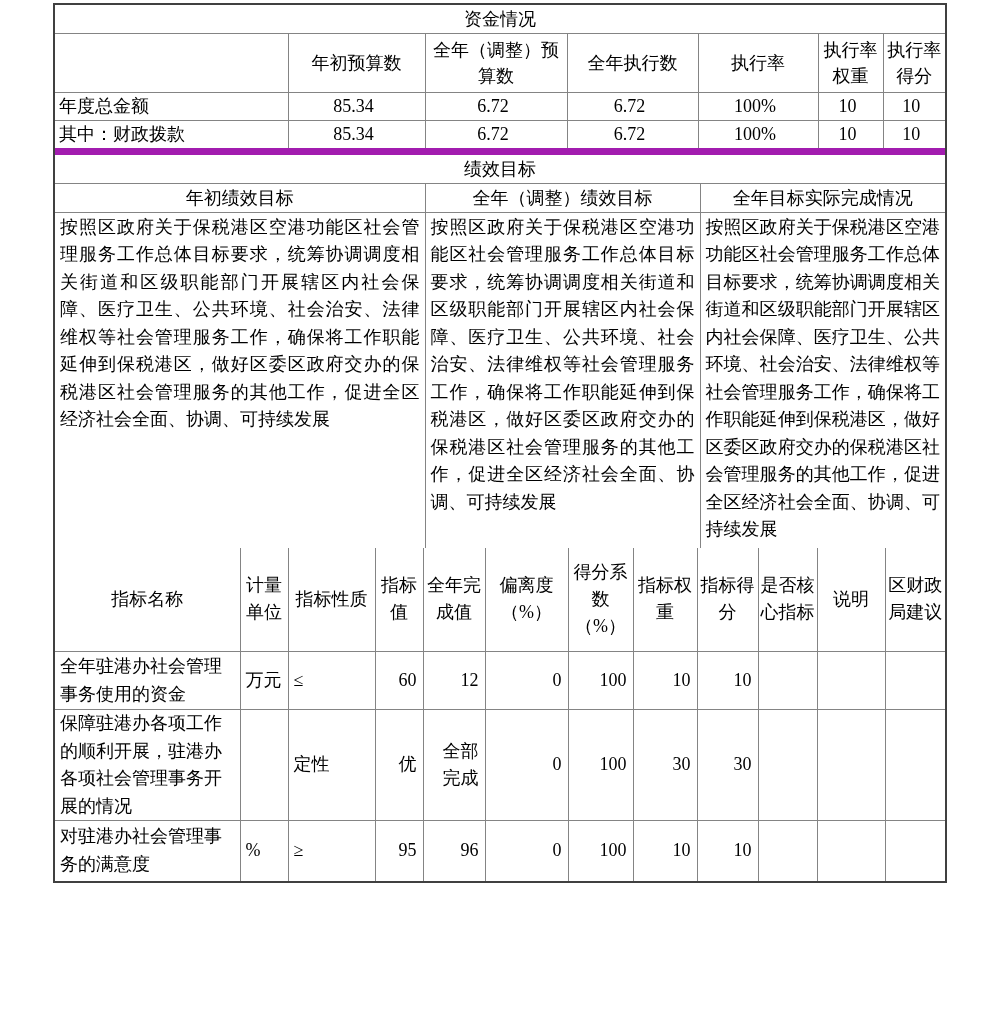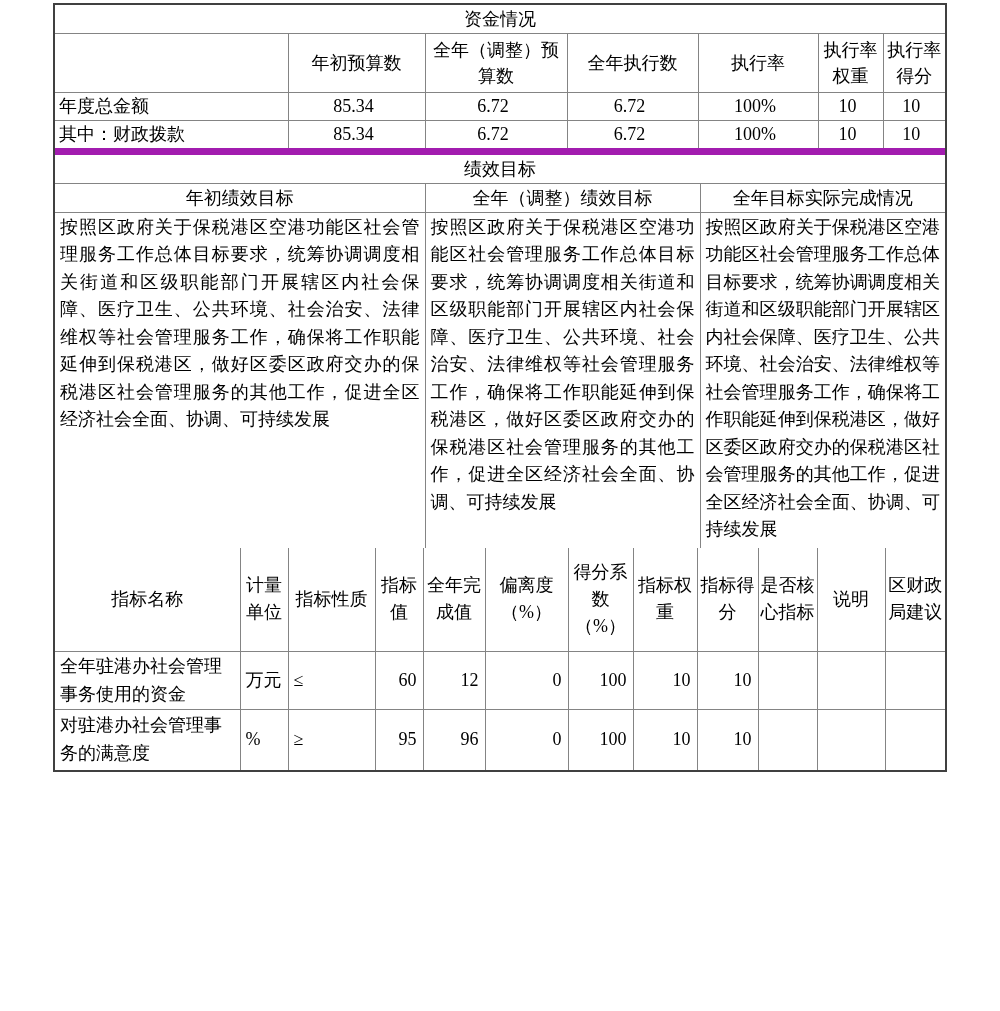--- a/index.html
+++ b/index.html
@@ -180,20 +180,35 @@
         <td>60</td>
         <td>12</td>
         <td>0</td>
         <td>100</td>
         <td>10</td>
         <td>10</td>
         <td></td>
         <td></td>
         <td></td>
       </tr>
+      <tr class="r4">
+        <td>保障驻港办各项工作的顺利开展，驻港办各项社会管理事务开展的情况</td>
+        <td></td>
+        <td>定性</td>
+        <td>优</td>
+        <td>全部
+完成</td>
+        <td>0</td>
+        <td>100</td>
+        <td>30</td>
+        <td>30</td>
+        <td></td>
+        <td></td>
+        <td></td>
+      </tr>
       <tr class="r5">
         <td>对驻港办社会管理事务的满意度</td>
         <td>%</td>
         <td>≥</td>
         <td>95</td>
         <td>96</td>
         <td>0</td>
         <td>100</td>
         <td>10</td>
         <td>10</td>

